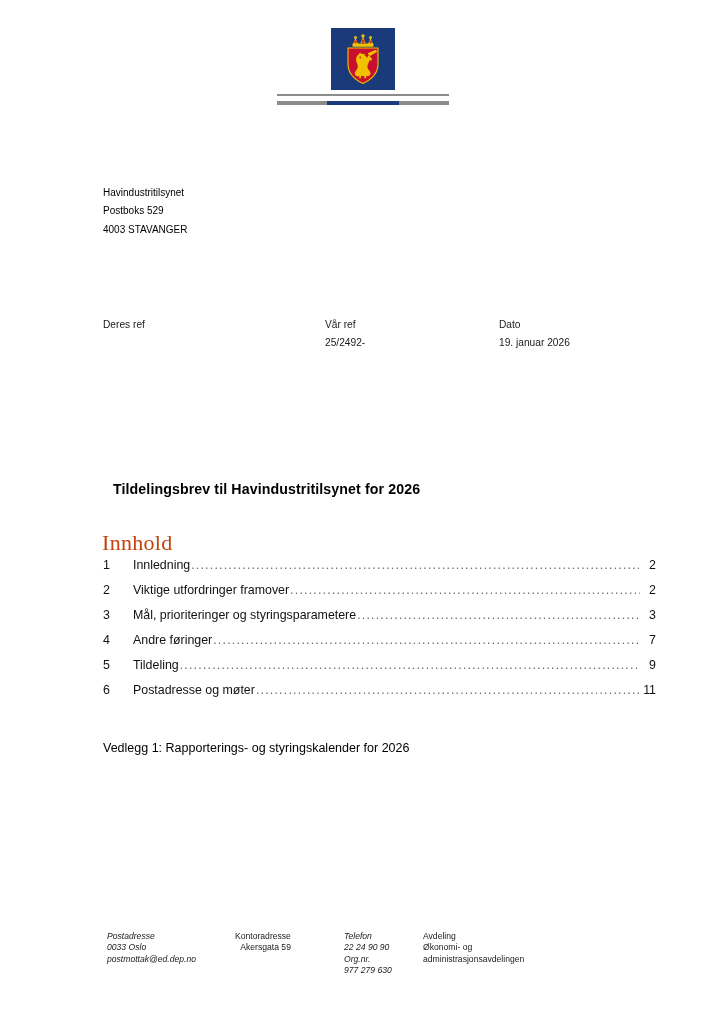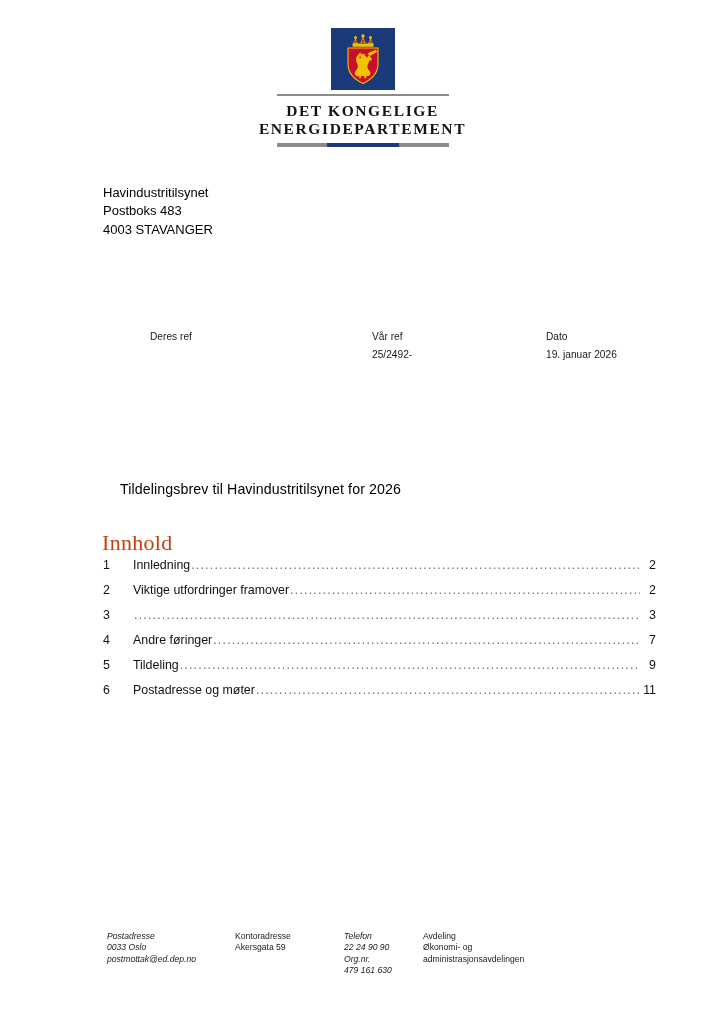--- a/index.html
+++ b/index.html
@@ -76,57 +76,56 @@
     width: 72px;
     height: 4px;
     background: #1b3a7a;
   }
 
   
   .address {
     position: absolute;
     left: 103px;
     top: 184px;
-    font-size: 13px;
+    font-size: 10px;
     line-height: 18.4px;
     color: #000;
   }
 
   
   .refrow {
     position: absolute;
     left: 103px;
     top: 318px;
     width: 560px;
     font-size: 10.2px;
     color: #1a1a1a;
   }
   .refrow .col {
     position: absolute;
-    top: 12px;
-    margin-left: 47px;
+    top: 0;
   }
   .refrow .c1 { left: 0px; }
   .refrow .c2 { left: 222px; }
   .refrow .c3 { left: 396px; }
   .refrow .lbl { display: block; line-height: 13px; }
   .refrow .val {
     display: block;
     margin-top: 5px;
     font-size: 10.2px;
     line-height: 13px;
   }
 
   
   .doc-title {
     position: absolute;
-    left: 120px;
+    left: 113px;
     top: 481px;
     font-size: 14.2px;
-    font-weight: normal;
+    font-weight: bold;
     color: #000;
     letter-spacing: 0.1px;
   }
 
   
   .toc-heading {
     position: absolute;
     left: 102px;
     top: 530px;
     font-family: "Liberation Serif", serif;
@@ -192,21 +191,21 @@
     width: 560px;
     font-size: 8.6px;
     line-height: 11.4px;
     color: #1a1a1a;
   }
   .footer .fcol {
     position: absolute;
     top: 0;
   }
   .footer .f1 { left: 0px; font-style: italic; }
-  .footer .f2 { left: 128px; }
+  .footer .f2 { left: 128px; text-align: right; }
   .footer .f3 { left: 237px; font-style: italic; }
   .footer .f4 { left: 316px; width: 180px; }
   .footer .fline { display: block; white-space: nowrap; }
 </style>
 </head>
 <body>
 
 <div class="page">
 
   <div class="logo-block">
@@ -246,31 +245,27 @@
           <path d="M37.6 27.5 c1.8 0.9 3.1 2.6 3.5 4.6 l-2.6 0.6 c-0.25 -1.45 -1.1 -2.75 -2.35 -3.55 z"></path>
         </g>
         <g fill="#c8102e">
           <circle cx="29.2" cy="29.4" r="0.85"></circle>
         </g>
       </svg>
     </div>
 
     <div class="logo-rule-top"></div>
 
-    <div class="logo-text">
-      <div class="logo-line1">DET KONGELIGE</div>
-      <div class="logo-line2">ENERGIDEPARTEMENT</div>
-    </div>
 
     <div class="logo-rule-bottom"></div>
   </div>
 
   <div class="address">
     <div>Havindustritilsynet</div>
-    <div>Postboks 483</div>
+    <div>Postboks 529</div>
     <div>4003 STAVANGER</div>
   </div>
 
   <div class="refrow">
     <div class="col c1">
       <span class="lbl">Deres ref</span>
       <span class="val"></span>
     </div>
     <div class="col c2">
       <span class="lbl">Vår ref</span>
@@ -294,20 +289,21 @@
         <span class="toc-page">2</span>
       </div>
       <div class="toc-row">
         <span class="toc-num">2</span>
         <span class="toc-label">Viktige utfordringer framover</span>
         <span class="toc-dots">..........................................................................................................................................</span>
         <span class="toc-page">2</span>
       </div>
       <div class="toc-row">
         <span class="toc-num">3</span>
+        <span class="toc-label">Mål, prioriteringer og styringsparametere</span>
         <span class="toc-dots">..........................................................................................................................................</span>
         <span class="toc-page">3</span>
       </div>
       <div class="toc-row">
         <span class="toc-num">4</span>
         <span class="toc-label">Andre føringer</span>
         <span class="toc-dots">..........................................................................................................................................</span>
         <span class="toc-page">7</span>
       </div>
       <div class="toc-row">
@@ -317,36 +313,37 @@
         <span class="toc-page">9</span>
       </div>
       <div class="toc-row">
         <span class="toc-num">6</span>
         <span class="toc-label">Postadresse og møter</span>
         <span class="toc-dots">..........................................................................................................................................</span>
         <span class="toc-page">11</span>
       </div>
     </div>
 
+  <div class="vedlegg">Vedlegg 1: Rapporterings- og styringskalender for 2026</div>
 
   <div class="footer">
     <div class="fcol f1">
       <span class="fline">Postadresse</span>
       <span class="fline">0033 Oslo</span>
       <span class="fline">postmottak@ed.dep.no</span>
     </div>
     <div class="fcol f2">
       <span class="fline">Kontoradresse</span>
       <span class="fline">Akersgata 59</span>
     </div>
     <div class="fcol f3">
       <span class="fline">Telefon</span>
       <span class="fline">22 24 90 90</span>
       <span class="fline">Org.nr.</span>
-      <span class="fline">479 161 630</span>
+      <span class="fline">977 279 630</span>
     </div>
     <div class="fcol f4">
       <span class="fline">Avdeling</span>
       <span class="fline">Økonomi- og</span>
       <span class="fline">administrasjonsavdelingen</span>
     </div>
   </div>
 
 </div>
 

